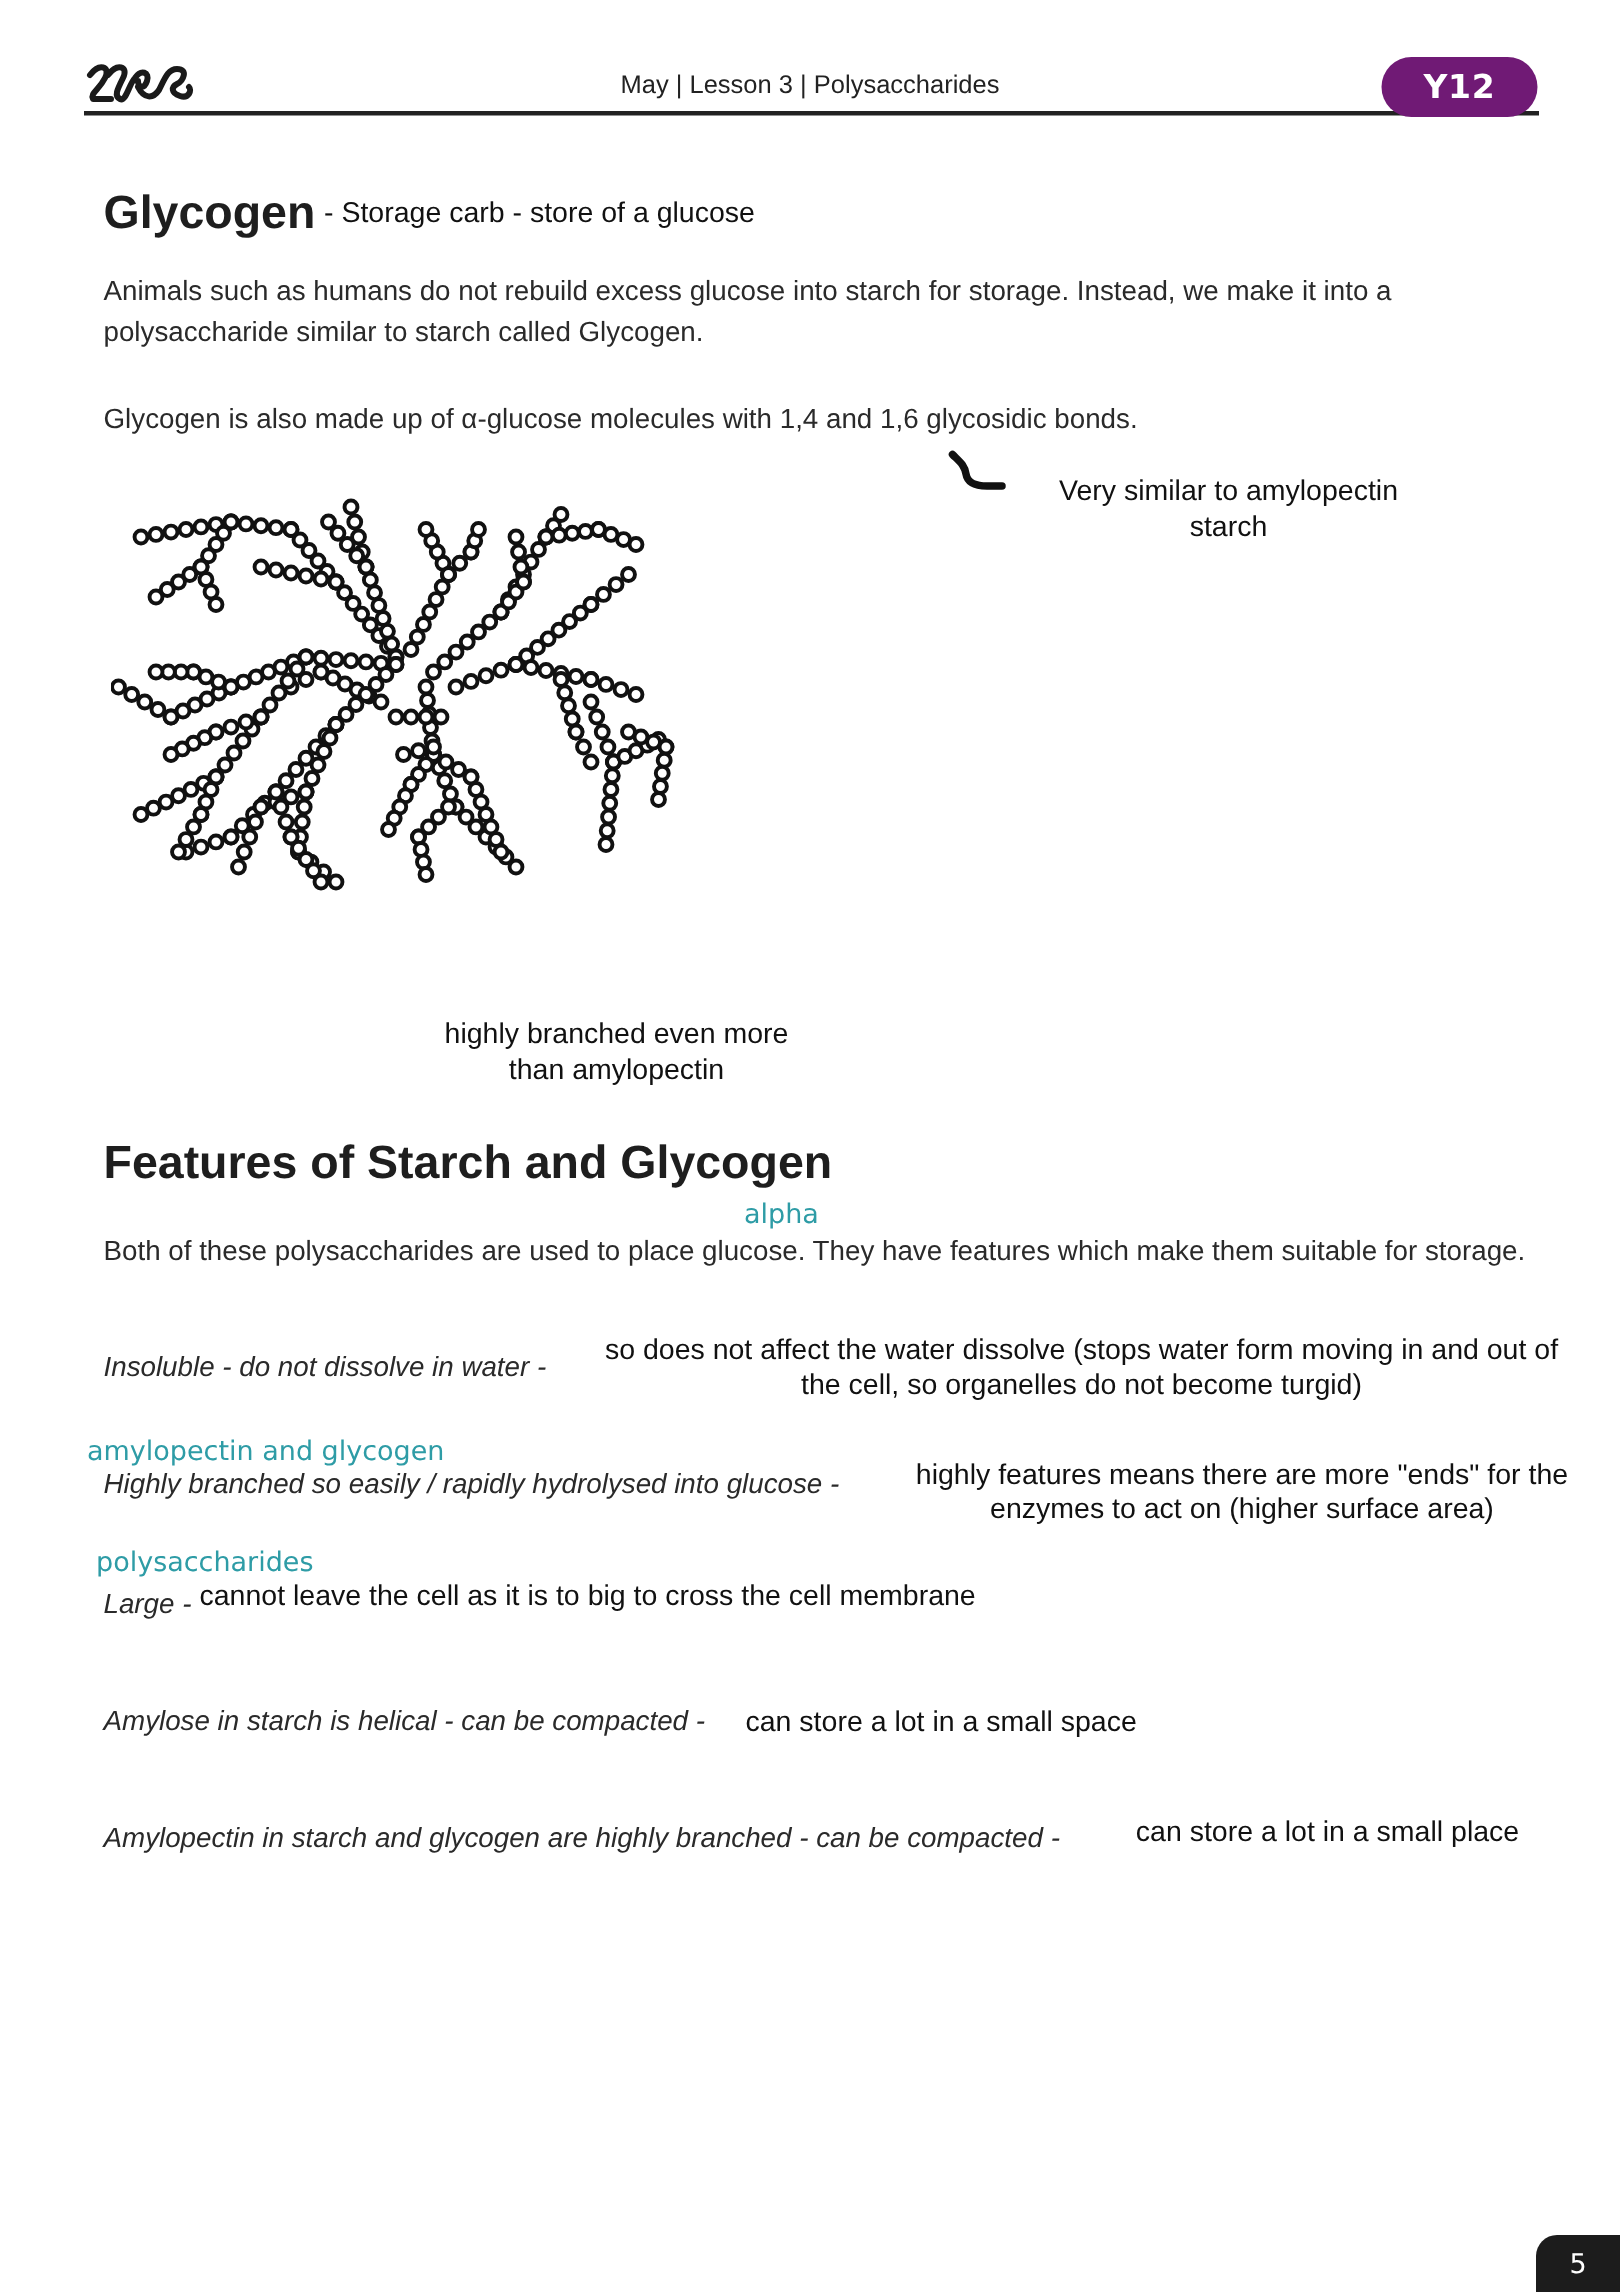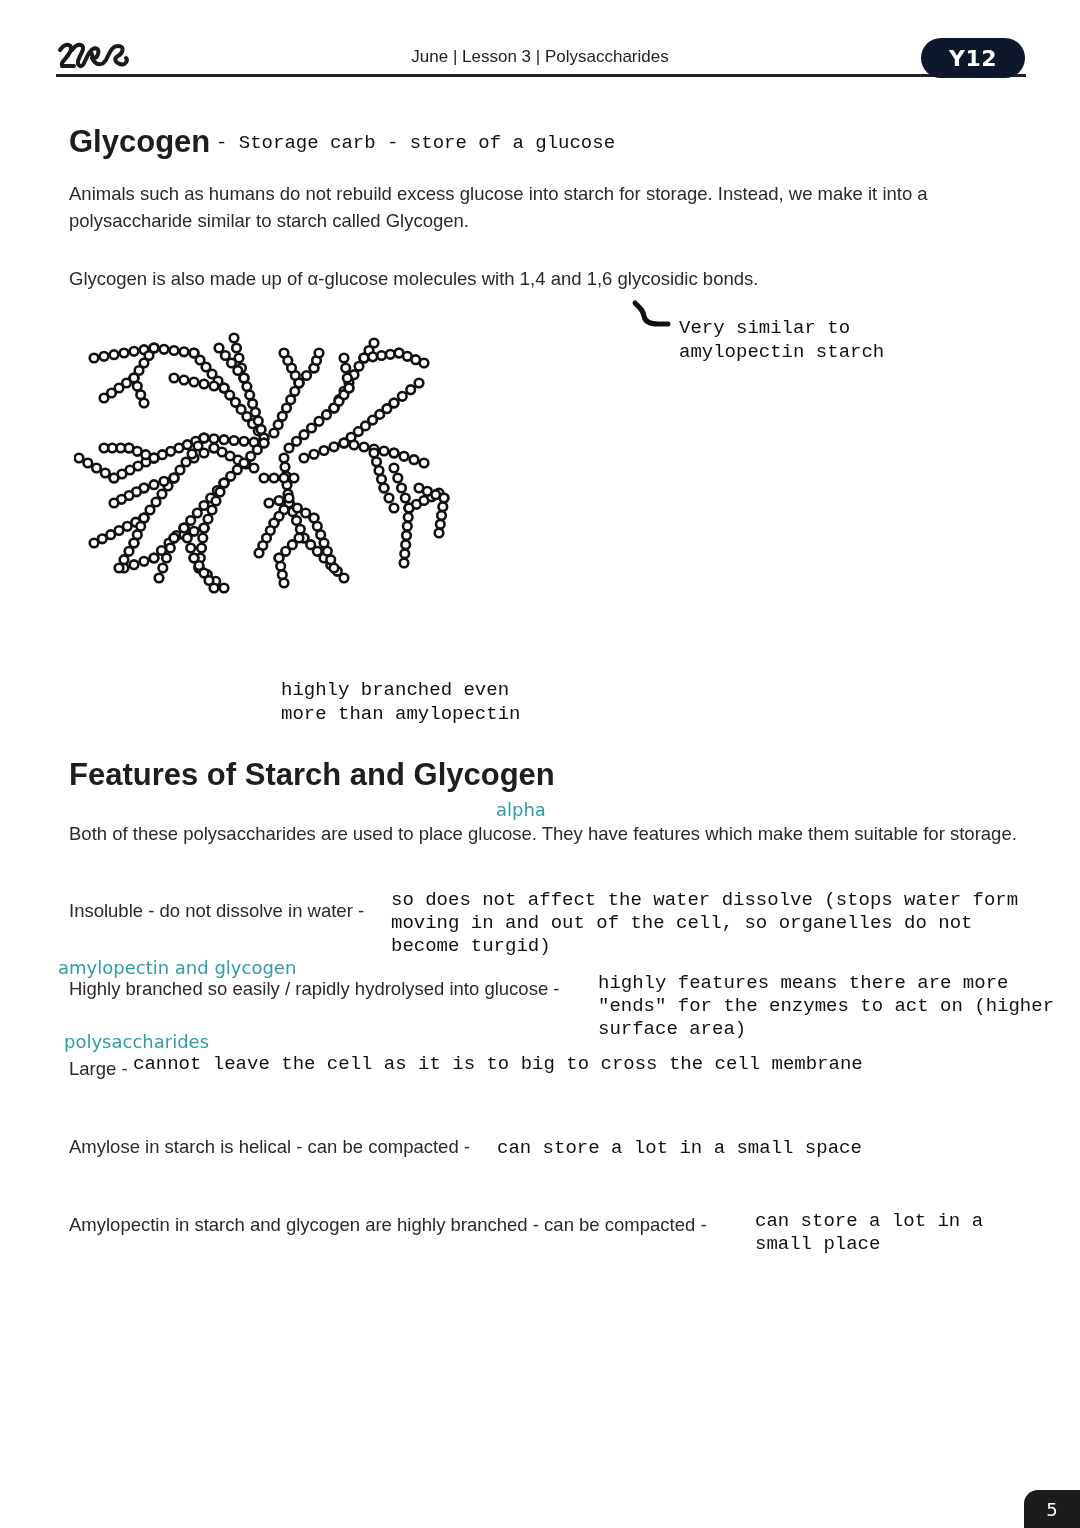--- a/index.html
+++ b/index.html
@@ -1,46 +1,46 @@
 <!DOCTYPE html>
 <html><head>
   <meta charset="utf-8">
   <style>
     html, body { margin: 0; padding: 0; background: #ffffff; }
     body { width: 1080px; height: 1528px; position: relative; overflow: hidden; color: #222; }
     .abs { position: absolute; white-space: nowrap; }
     .doc { font-family: "Liberation Sans", sans-serif; color: #2a2a2a; }
-    .hand { font-family: Liberation Mono, monospace; color: #111; }
+    .hand { font-family: Liberation Sans, sans-serif; color: #111; text-align: center; }
     .teal { font-family: "DejaVu Sans", sans-serif; color: #2e9ca6; }
 
     
     .logo { left: 56px; top: 36px; width: 76px; height: 36px; }
     .header-line { left: 56px; top: 74px; width: 970px; height: 3px; background: #222; }
     .header-title { left: 0; width: 1080px; top: 47px; text-align: center; font-size: 17px; color: #222; font-family: "Liberation Sans", sans-serif; }
-    .year-pill { left: 921px; top: 38px; width: 104px; height: 40px; border-radius: 20px; background: #0f172a; color: #fff; font-family: "DejaVu Sans", sans-serif; font-weight: bold; font-size: 22px; display:flex; align-items:center; justify-content:center; letter-spacing: 0.5px; }
+    .year-pill { left: 921px; top: 38px; width: 104px; height: 40px; border-radius: 20px; background: #701a75; color: #fff; font-family: "DejaVu Sans", sans-serif; font-weight: bold; font-size: 22px; display:flex; align-items:center; justify-content:center; letter-spacing: 0.5px; }
 
     
     .h1 { font-family: Liberation Sans, sans-serif; font-weight: bold; color: #1e1e1e; }
     .glyc-title { left: 69px; top: 124px; font-size: 31px; }
     .glyc-note { left: 216px; top: 132px; font-size: 19px; }
     .para { font-size: 18.5px; line-height: 27px; white-space: normal; }
     .p1 { left: 69px; top: 180px; width: 960px; }
     .p2 { left: 69px; top: 265px; }
 
     .squiggle { left: 628px; top: 296px; width: 46px; height: 36px; }
     .similar { left: 679px; top: 316px; font-size: 19px; line-height: 24px; white-space: normal; width: 280px; }
 
     .diagram { left: 74px; top: 328px; width: 380px; height: 280px; }
     .caption { left: 281px; top: 638px; font-size: 19px; line-height: 24px; white-space: normal; width: 260px; margin-top: 40px; }
 
     .feat-title { left: 69px; top: 757px; font-size: 31px; }
     .alpha { left: 496px; top: 799px; font-size: 18px; }
     .p3 { left: 69px; top: 820px; width: 960px; }
 
-    .row-label { font-size: 18.5px; }
+    .row-label { font-size: 18.5px; font-style: italic; }
     .ans { font-size: 19px; line-height: 23px; white-space: normal; }
 
     .insol-label { left: 69px; top: 900px; }
     .insol-ans { left: 391px; top: 889px; width: 660px; }
 
     .branch-tag { left: 58px; top: 957px; font-size: 18px; }
     .branch-label { left: 69px; top: 978px; }
     .branch-ans { left: 598px; top: 972px; width: 460px; }
 
     .large-tag { left: 64px; top: 1031px; font-size: 18px; }
@@ -57,21 +57,21 @@
   </style>
 </head>
 <body>
 
 <div class="abs logo">
   <svg width="76" height="36" viewBox="0 0 76 36">
     <path d="M4 14 C10 6, 18 8, 14 16 C10 24, 4 26, 6 30 L18 30 M16 14 C22 6, 30 8, 26 16 C22 24, 20 28, 24 30 C28 32, 30 20, 34 16 C38 10, 44 12, 42 18 C40 24, 36 22, 36 18 M36 22 C40 30, 46 30, 50 24 C54 16, 56 10, 62 10 C70 10, 66 18, 62 20 C58 22, 58 26, 64 28 C70 30, 72 24, 70 22" fill="none" stroke="#1a1a1a" stroke-width="4" stroke-linecap="round" stroke-linejoin="round"></path>
   </svg>
 </div>
 <div class="abs header-line"></div>
-<div class="abs header-title">June | Lesson 3 | Polysaccharides</div>
+<div class="abs header-title">May | Lesson 3 | Polysaccharides</div>
 <div class="abs year-pill">Y12</div>
 
 <div class="abs h1 glyc-title">Glycogen</div>
 <div class="abs hand glyc-note">- Storage carb - store of a glucose</div>
 
 <div class="abs doc para p1">Animals such as humans do not rebuild excess glucose into starch for storage. Instead, we make it into a polysaccharide similar to starch called Glycogen.</div>
 <div class="abs doc para p2">Glycogen is also made up of α-glucose molecules with 1,4 and 1,6 glycosidic bonds.</div>
 
 <div class="abs squiggle">
   <svg width="46" height="36" viewBox="0 0 46 36">

